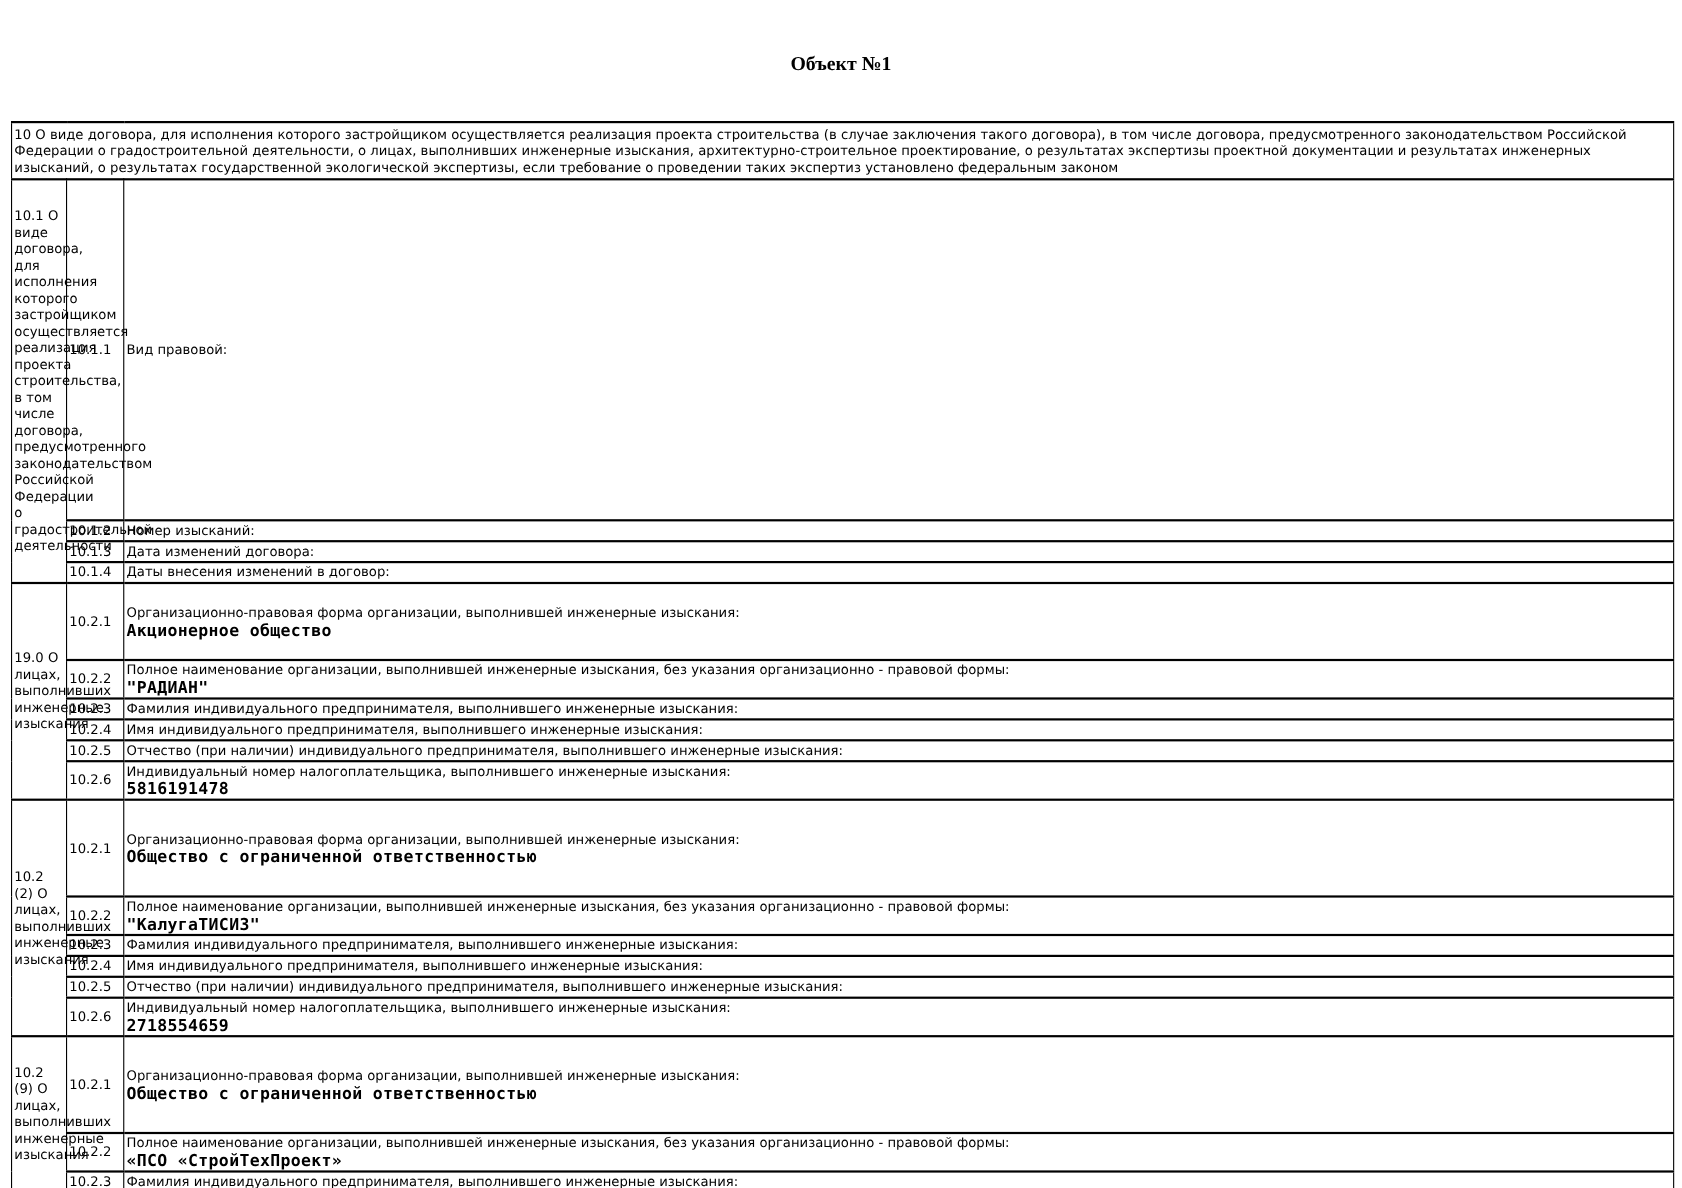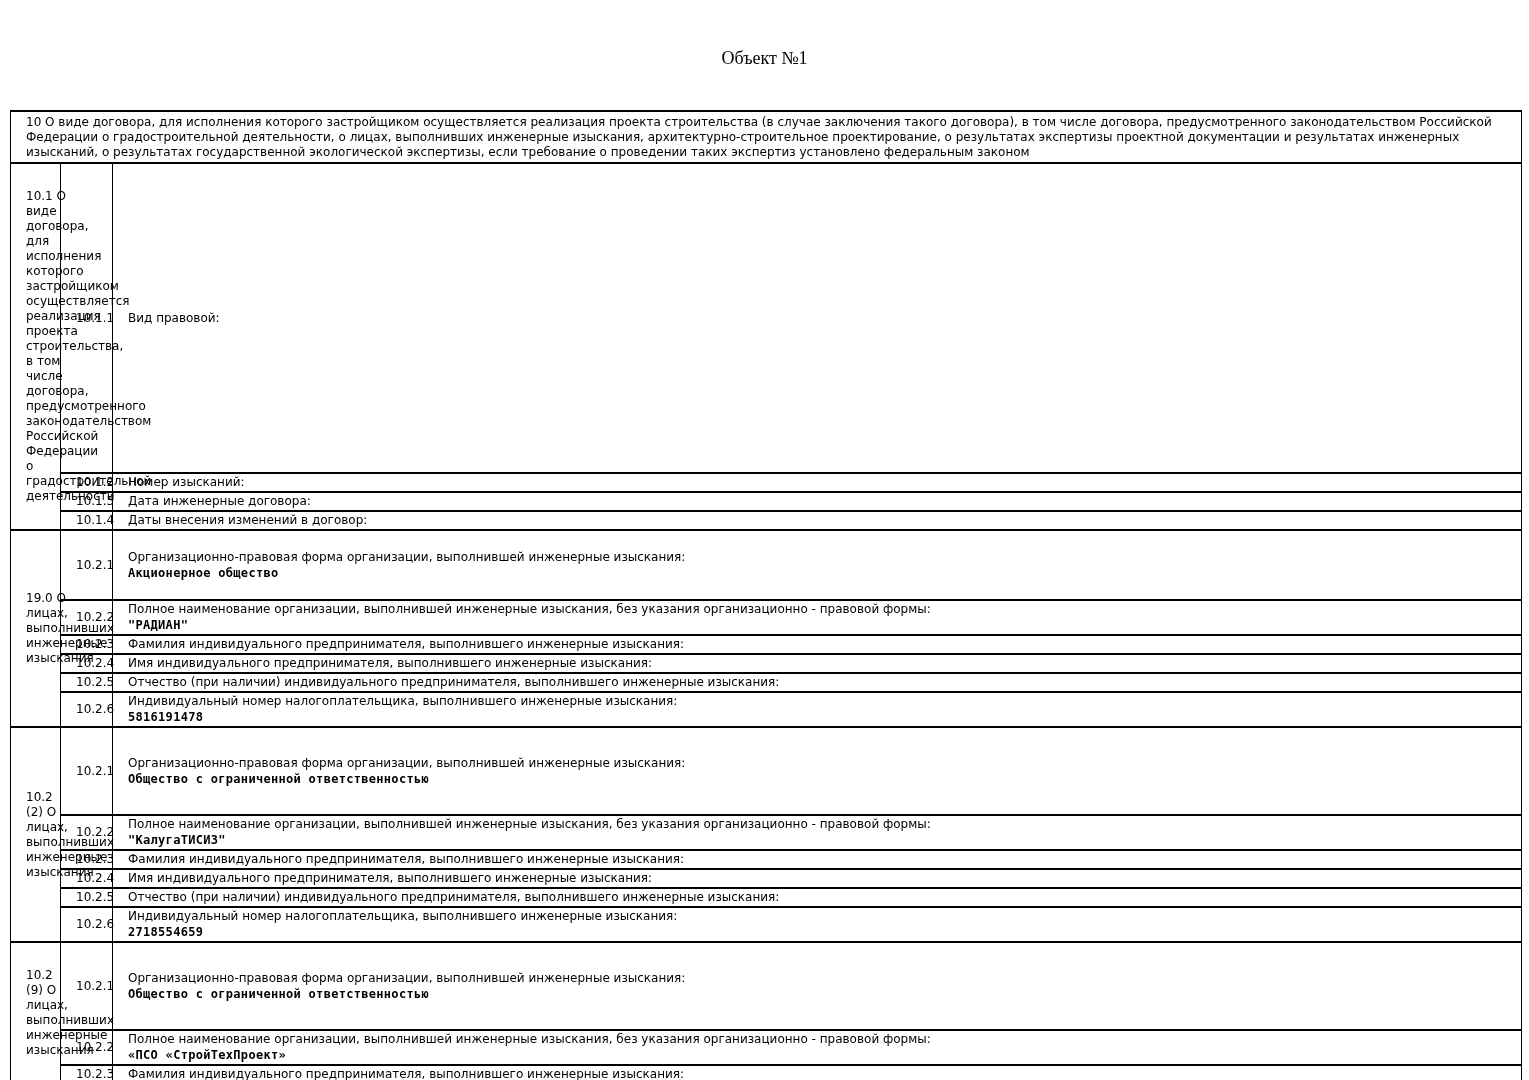--- a/index.html
+++ b/index.html
@@ -11,34 +11,34 @@
     width: 1529px; height: 1080px;
     overflow: hidden;
     font-family: "DejaVu Sans", "Liberation Sans", sans-serif;
     font-size: 12px;
     line-height: 15px;
   }
   .page-title {
     margin: 48px 0 0 0;
     text-align: center;
     font-family: "Liberation Serif", "DejaVu Serif", serif;
-    font-weight: normal;
+    font-weight: bold;
     font-size: 18px;
     line-height: 20px;
   }
   table.decl {
     border-collapse: collapse;
     table-layout: fixed;
     width: 1512px;
     margin: 42px 0 0 10px;
   }
   table.decl td {
     border: solid #000000;
     border-width: 2px 1px; 
-    padding: 1px 15px;
+    padding: 1px 2px;
     vertical-align: middle;
     overflow: visible;
   }
   td.hdr-cell { vertical-align: top; height: 48px; }
   td.c1 { vertical-align: top; }
   
   .ov {
     position: relative;
     z-index: 3;
     width: 47px;
@@ -46,21 +46,21 @@
     white-space: normal;
   }
   td.c2 { }
   td.c3 { }
   tr.r-tall  td { height: 306px; }
   tr.r-sec5  td { height: 66px; }
   tr.r-sec6  td { height: 84px; }
   .val {
     font-family: "DejaVu Sans Mono", "Liberation Mono", monospace;
     font-weight: bold;
-    font-size: 12px;
+    font-size: 15px;
     letter-spacing: 0.3px;
     line-height: 16px;
   }
 </style>
 </head>
 <body>
 
 <div class="page-title">Объект №1</div>
 
 <table class="decl">
@@ -86,21 +86,21 @@
   </tr>
   <tr>
     <td class="c2">10.1.2</td>
     <td class="c3">
       <div>Номер изысканий:</div>
     </td>
   </tr>
   <tr>
     <td class="c2">10.1.3</td>
     <td class="c3">
-      <div>Дата инженерные договора:</div>
+      <div>Дата изменений договора:</div>
     </td>
   </tr>
   <tr>
     <td class="c2">10.1.4</td>
     <td class="c3">
       <div>Даты внесения изменений в договор:</div>
     </td>
   </tr>
 
   <tr class="r-sec5">

